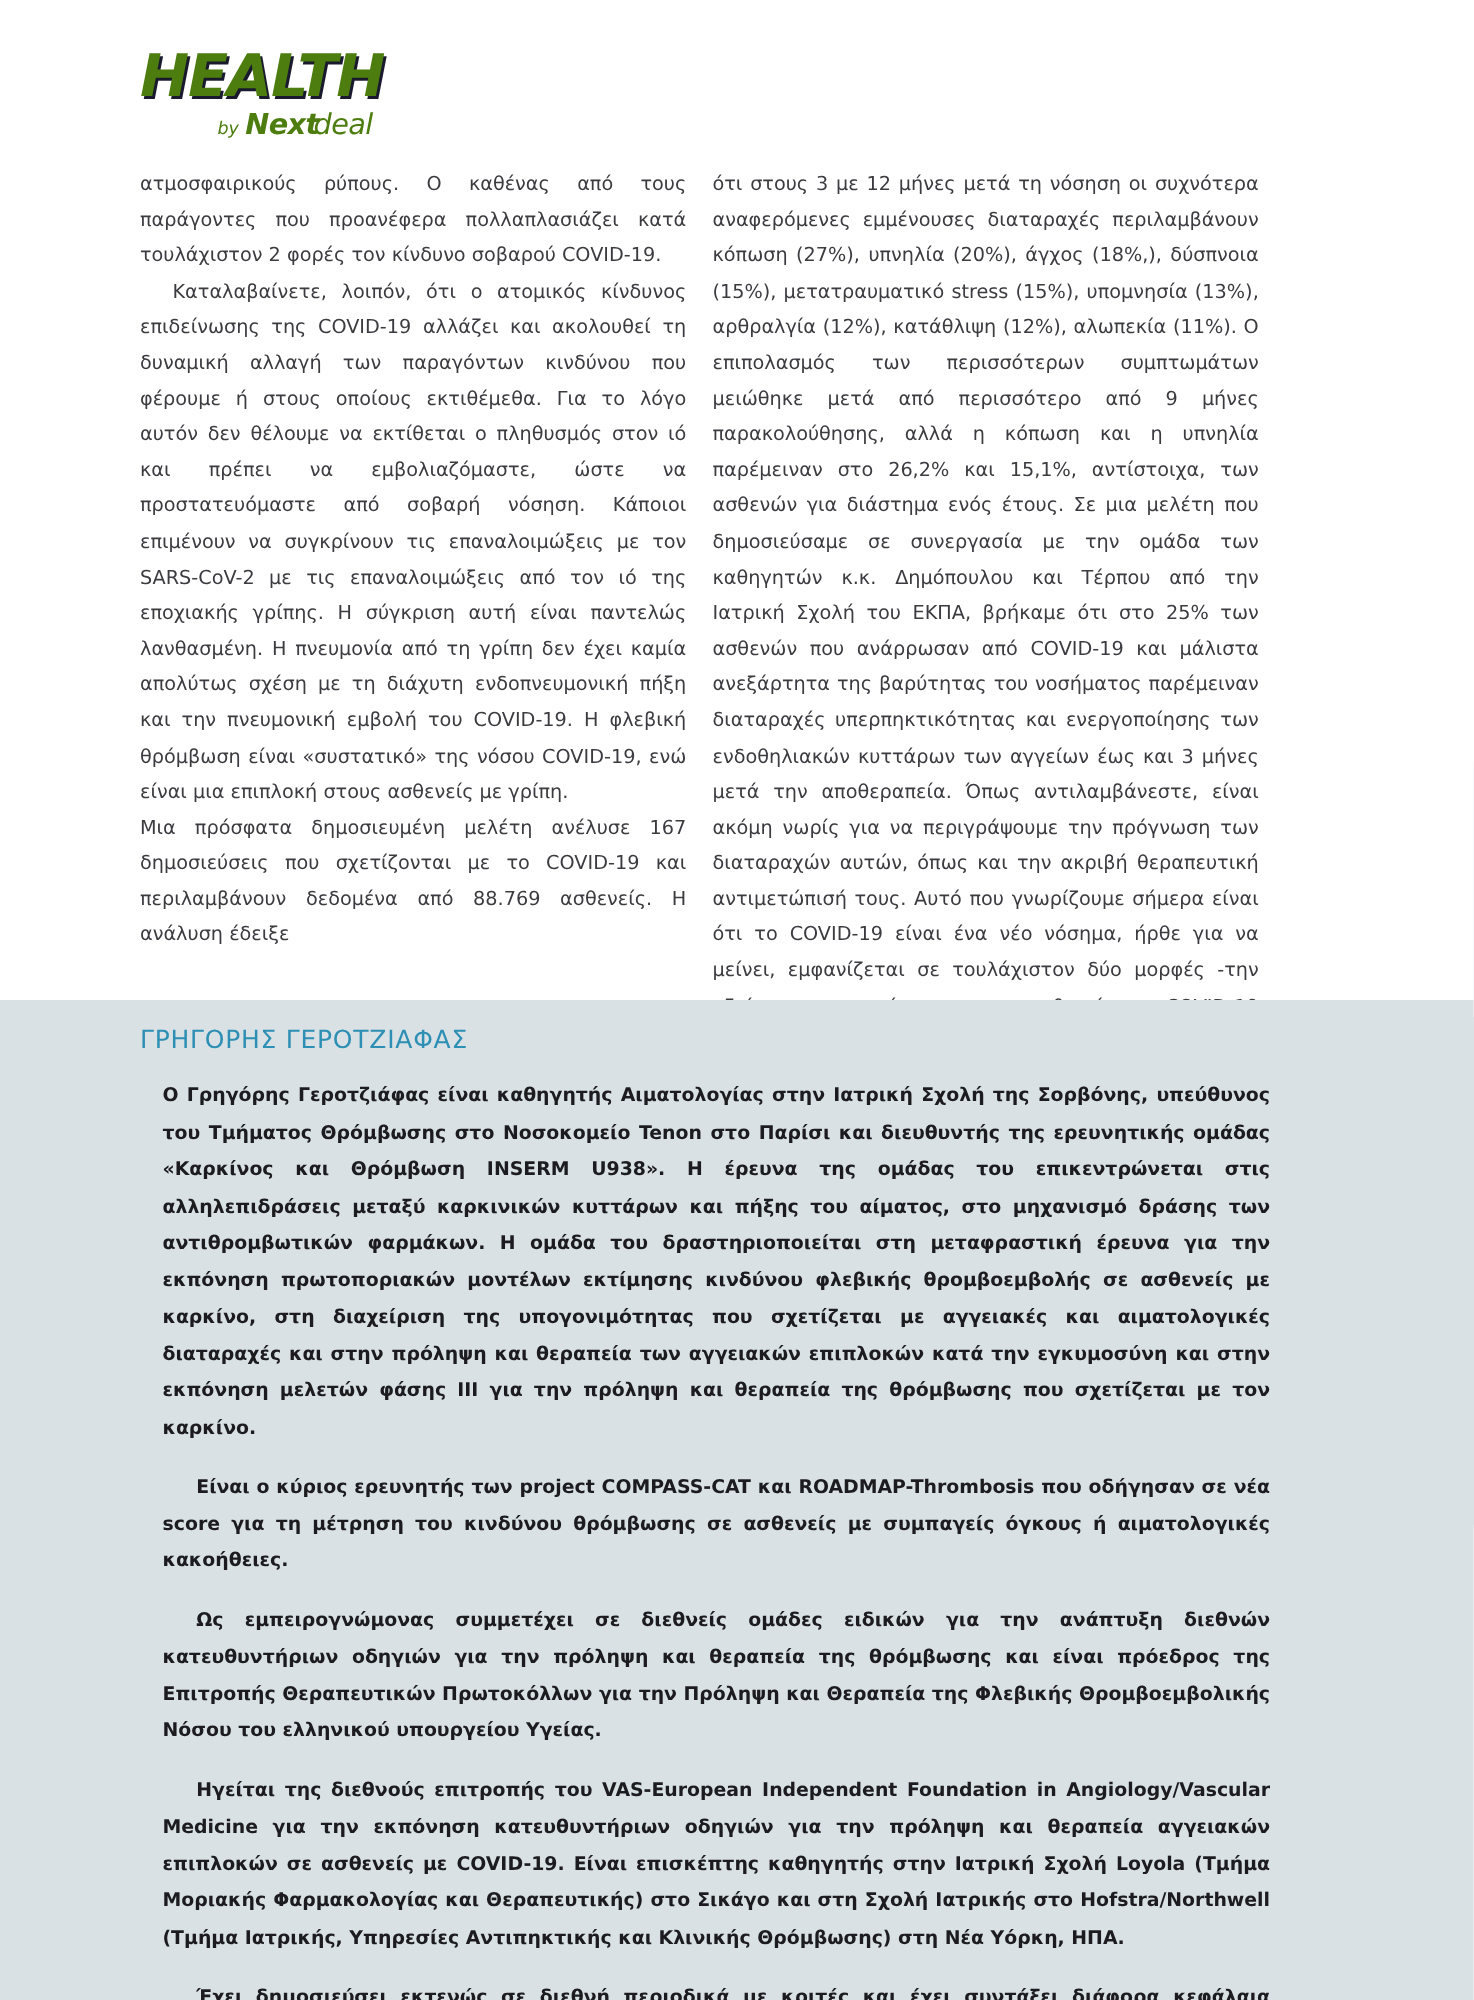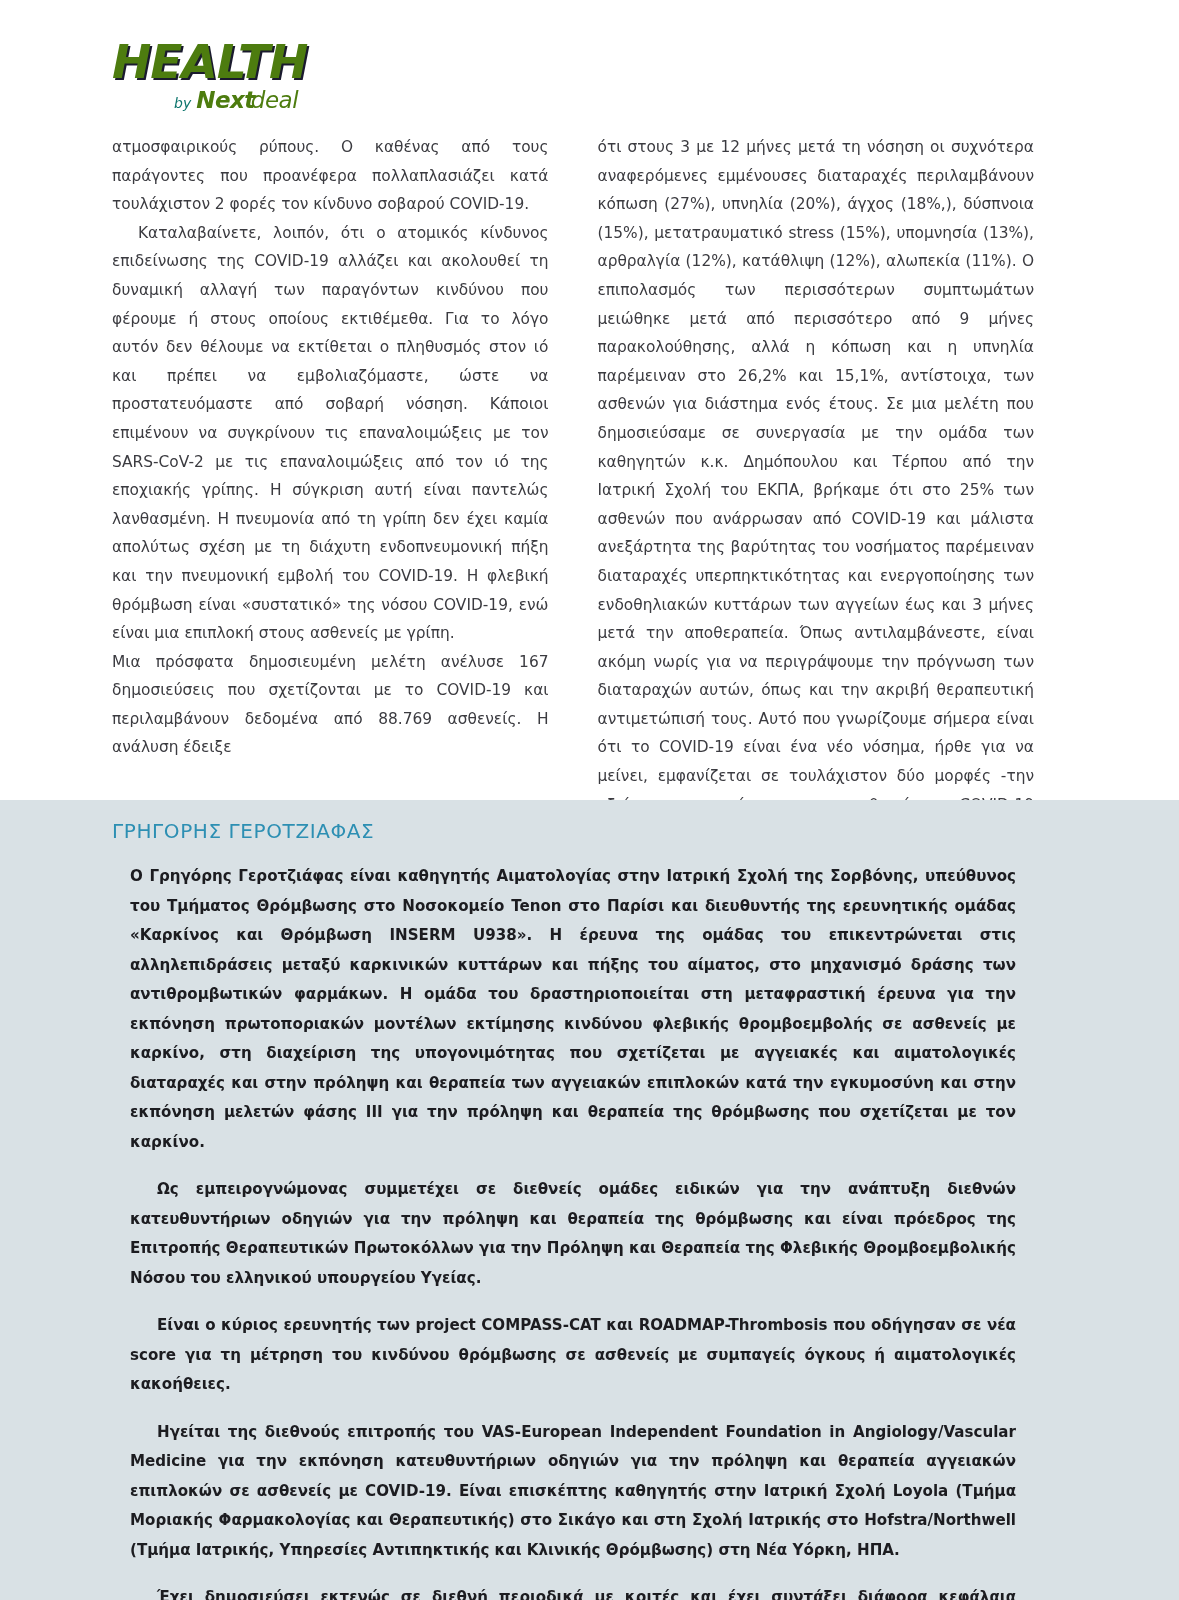--- a/index.html
+++ b/index.html
@@ -38,21 +38,21 @@
   .logo-sub {
     margin-top: 2px;
     display: flex;
     align-items: baseline;
     gap: 5px;
     padding-left: 62px;
   }
   .logo-by {
     font-size: 14px;
     font-style: italic;
-    color: #0f766e;
+    color: #4d7c0f;
     font-weight: normal;
   }
   .logo-next {
     font-size: 23px;
     font-weight: bold;
     font-style: italic;
     color: #4d7c0f;
     letter-spacing: -0.5px;
   }
   .logo-deal {
@@ -64,21 +64,21 @@
     margin-left: -4px;
   }
 
   
   .article {
     position: absolute;
     left: 112px;
     top: 133px;
     width: 922px;
     display: flex;
-    gap: 49px;
+    gap: 21px;
   }
   .col {
     width: 437px;
   }
   .col p {
     margin: 0;
     font-family: "DejaVu Sans", sans-serif;
     font-size: 15.4px;
     line-height: 28.6px;
     color: #3b3b40;
@@ -169,18 +169,18 @@
   <div class="col">
     <p><span>ότι στους 3 με 12 μήνες μετά τη νόσηση οι συχνότερα αναφερόμενες εμμένουσες διαταραχές περιλαμβάνουν κόπωση (27%), υπνηλία (20%), άγχος (18%,), δύσπνοια (15%), μετατραυματικό stress (15%), υπομνησία (13%), αρθραλγία (12%), κατάθλιψη (12%), αλωπεκία (11%). Ο επιπολασμός των περισσότερων συμπτωμάτων μειώθηκε μετά από περισσότερο από 9 μήνες παρακολούθησης, αλλά η κόπωση και η υπνηλία παρέμειναν στο 26,2% και 15,1%, αντίστοιχα, των ασθενών για διάστημα ενός έτους. Σε μια μελέτη που δημοσιεύσαμε σε συνεργασία με την ομάδα των καθηγητών κ.κ. Δημόπουλου και Τέρπου από την Ιατρική Σχολή του ΕΚΠΑ, βρήκαμε ότι στο 25% των ασθενών που ανάρρωσαν από COVID-19 και μάλιστα ανεξάρτητα της βαρύτητας του νοσήματος παρέμειναν διαταραχές υπερπηκτικότητας και ενεργοποίησης των ενδοθηλιακών κυττάρων των αγγείων έως και 3 μήνες μετά την αποθεραπεία. Όπως αντιλαμβάνεστε, είναι ακόμη νωρίς για να περιγράψουμε την πρόγνωση των διαταραχών αυτών, όπως και την ακριβή θεραπευτική αντιμετώπισή τους. Αυτό που γνωρίζουμε σήμερα είναι ότι το COVID-19 είναι ένα νέο νόσημα, ήρθε για να μείνει, εμφανίζεται σε τουλάχιστον δύο μορφές -την οξεία και τη χρόνια- και οι ασθενείς με COVID-19 χρειάζονται ιδιαίτερη φροντίδα.</span><span class="endmark"></span></p>
   </div>
 
 </div>
 
 <div class="bio-panel">
   <div class="bio-inner">
     <h2 class="bio-name">ΓΡΗΓΟΡΗΣ ΓΕΡΟΤΖΙΑΦΑΣ</h2>
     <p>Ο Γρηγόρης Γεροτζιάφας είναι καθηγητής Αιματολογίας στην Ιατρική Σχολή της Σορβόνης, υπεύθυνος του Τμήματος Θρόμβωσης στο Νοσοκομείο Tenon στο Παρίσι και διευθυντής της ερευνητικής ομάδας «Καρκίνος και Θρόμβωση INSERM U938». Η έρευνα της ομάδας του επικεντρώνεται στις αλληλεπιδράσεις μεταξύ καρκινικών κυττάρων και πήξης του αίματος, στο μηχανισμό δράσης των αντιθρομβωτικών φαρμάκων. Η ομάδα του δραστηριοποιείται στη μεταφραστική έρευνα για την εκπόνηση πρωτοποριακών μοντέλων εκτίμησης κινδύνου φλεβικής θρομβοεμβολής σε ασθενείς με καρκίνο, στη διαχείριση της υπογονιμότητας που σχετίζεται με αγγειακές και αιματολογικές διαταραχές και στην πρόληψη και θεραπεία των αγγειακών επιπλοκών κατά την εγκυμοσύνη και στην εκπόνηση μελετών φάσης III για την πρόληψη και θεραπεία της θρόμβωσης που σχετίζεται με τον καρκίνο.</p>
+    <p class="indent">Είναι ο κύριος ερευνητής των project COMPASS-CAT και ROADMAP-Thrombosis που οδήγησαν σε νέα score για τη μέτρηση του κινδύνου θρόμβωσης σε ασθενείς με συμπαγείς όγκους ή αιματολογικές κακοήθειες.</p>
     <p class="indent">Ως εμπειρογνώμονας συμμετέχει σε διεθνείς ομάδες ειδικών για την ανάπτυξη διεθνών κατευθυντήριων οδηγιών για την πρόληψη και θεραπεία της θρόμβωσης και είναι πρόεδρος της Επιτροπής Θεραπευτικών Πρωτοκόλλων για την Πρόληψη και Θεραπεία της Φλεβικής Θρομβοεμβολικής Νόσου του ελληνικού υπουργείου Υγείας.</p>
-    <p class="indent">Είναι ο κύριος ερευνητής των project COMPASS-CAT και ROADMAP-Thrombosis που οδήγησαν σε νέα score για τη μέτρηση του κινδύνου θρόμβωσης σε ασθενείς με συμπαγείς όγκους ή αιματολογικές κακοήθειες.</p>
     <p class="indent">Ηγείται της διεθνούς επιτροπής του VAS-European Independent Foundation in Angiology/Vascular Medicine για την εκπόνηση κατευθυντήριων οδηγιών για την πρόληψη και θεραπεία αγγειακών επιπλοκών σε ασθενείς με COVID-19. Είναι επισκέπτης καθηγητής στην Ιατρική Σχολή Loyola (Τμήμα Μοριακής Φαρμακολογίας και Θεραπευτικής) στο Σικάγο και στη Σχολή Ιατρικής στο Hofstra/Northwell (Τμήμα Ιατρικής, Υπηρεσίες Αντιπηκτικής και Κλινικής Θρόμβωσης) στη Νέα Υόρκη, ΗΠΑ.</p>
     <p class="indent">Έχει δημοσιεύσει εκτενώς σε διεθνή περιοδικά με κριτές και έχει συντάξει διάφορα κεφάλαια βιβλίων. Μετέχει στα διοικητικά συμβούλια πολλών διεθνών περιοδικών και είναι μέλος πολλών επαγγελματικών ενώσεων.</p>
   </div>
 </div>
 
 </body></html>

